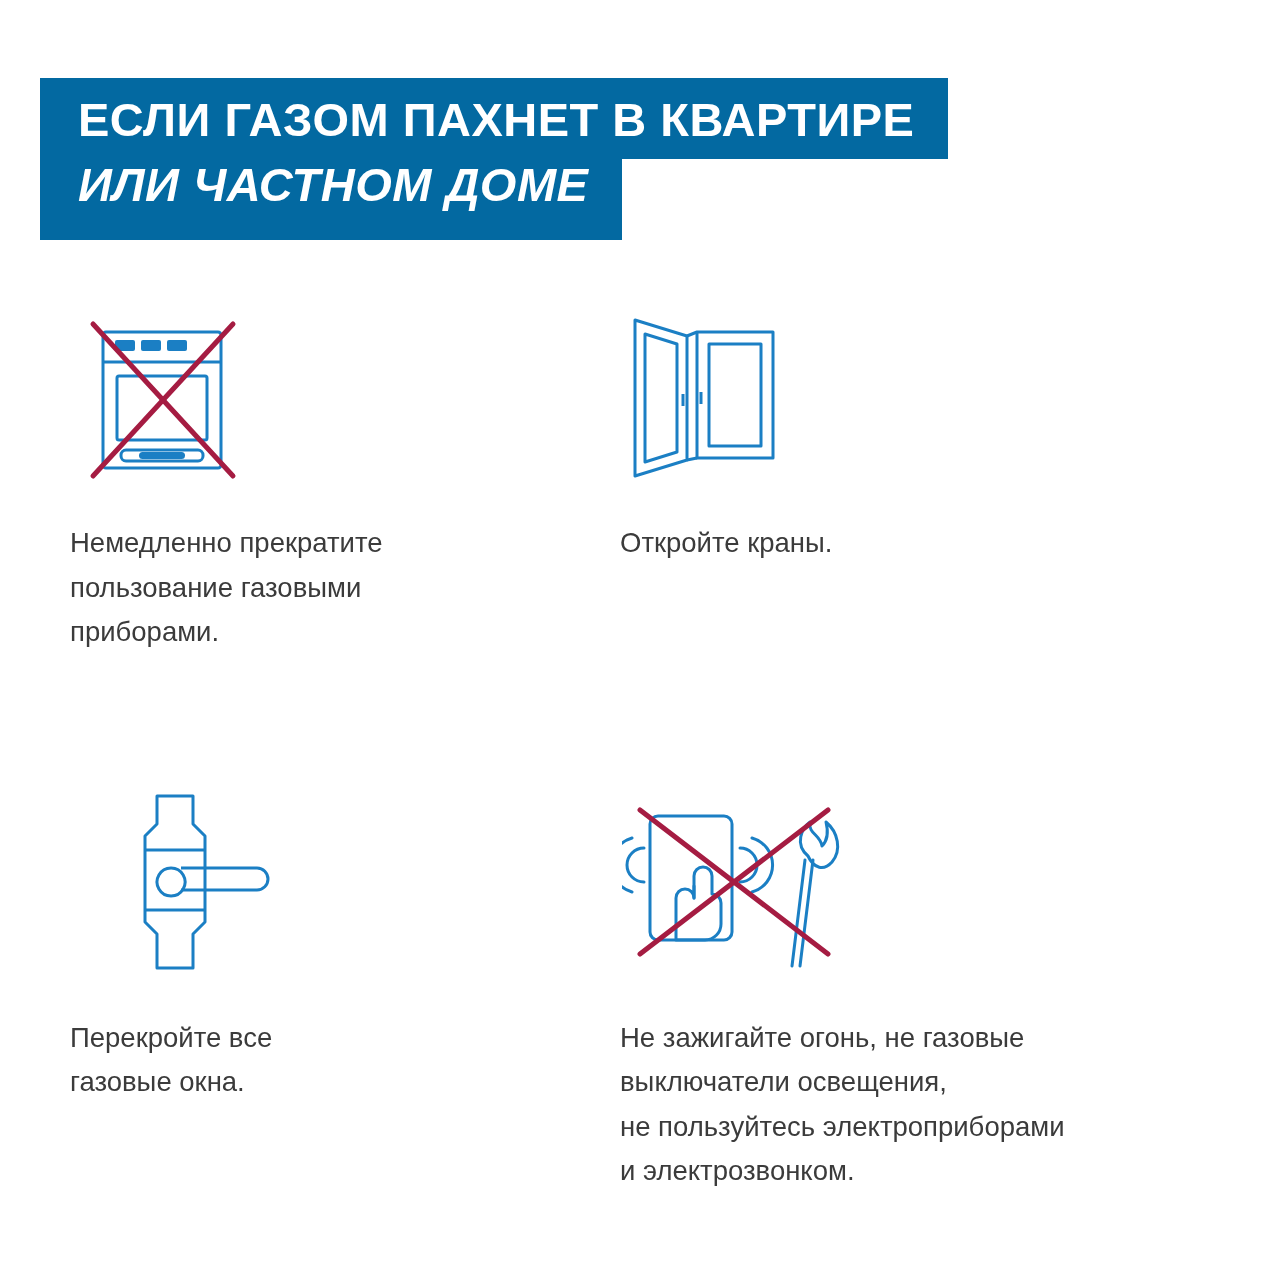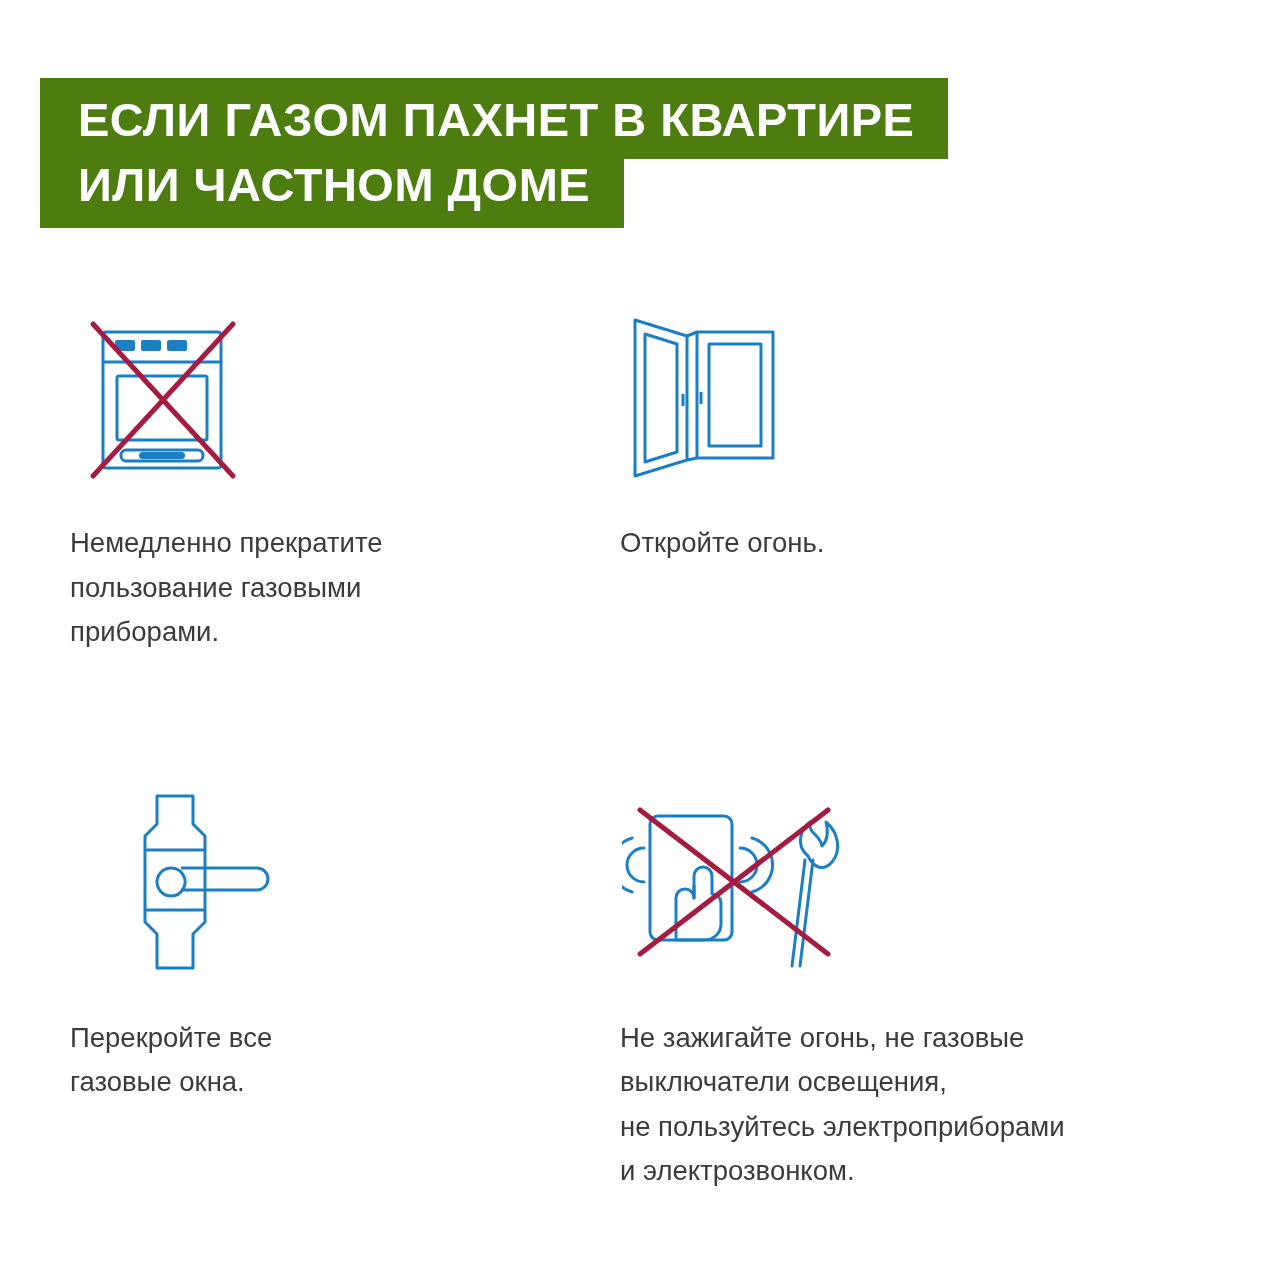--- a/index.html
+++ b/index.html
@@ -24,35 +24,36 @@
 
   
   .title-wrap {
     position: absolute;
     left: 40px;
     top: 78px;
     width: 1190px;
   }
   .title-line {
     display: table;
-    background: #4d7c0f;
+    background: #0369a1;
     color: #ffffff;
     font-weight: bold;
     font-size: 47px;
     line-height: 1.0;
     letter-spacing: 0.5px;
     padding: 18px 34px 16px 38px;
     white-space: nowrap;
     font-family: "Liberation Sans", sans-serif;
     text-transform: uppercase;
   }
   .title-line.second {
     padding-top: 8px;
-    padding-bottom: 20px;
+    padding-bottom: 32px;
     margin-top: -6px;
+    font-style: italic;
   }
 
   
   .grid {
     position: absolute;
     left: 0;
     top: 310px;
     width: 1279px;
   }
   .row {
@@ -151,21 +152,21 @@
               <polyline points="62,150 72,148"></polyline>
 
               <polygon points="20,24 52,34 52,142 20,152"></polygon>
 
               <line x1="58" y1="84" x2="58" y2="96"></line>
 
               <line x1="76" y1="82" x2="76" y2="94"></line>
             </g>
           </svg>
         </div>
-        <div class="caption">Откройте огонь.</div>
+        <div class="caption">Откройте краны.</div>
       </div>
     </div>
 
     <div class="row row2">
 
       <div class="cell col1">
         <div class="icon-box valve">
           <svg width="175" height="190" viewBox="0 0 175 190" aria-hidden="true">
             <g fill="none" stroke="#1b7fc4" stroke-width="3" stroke-linejoin="round">
 

